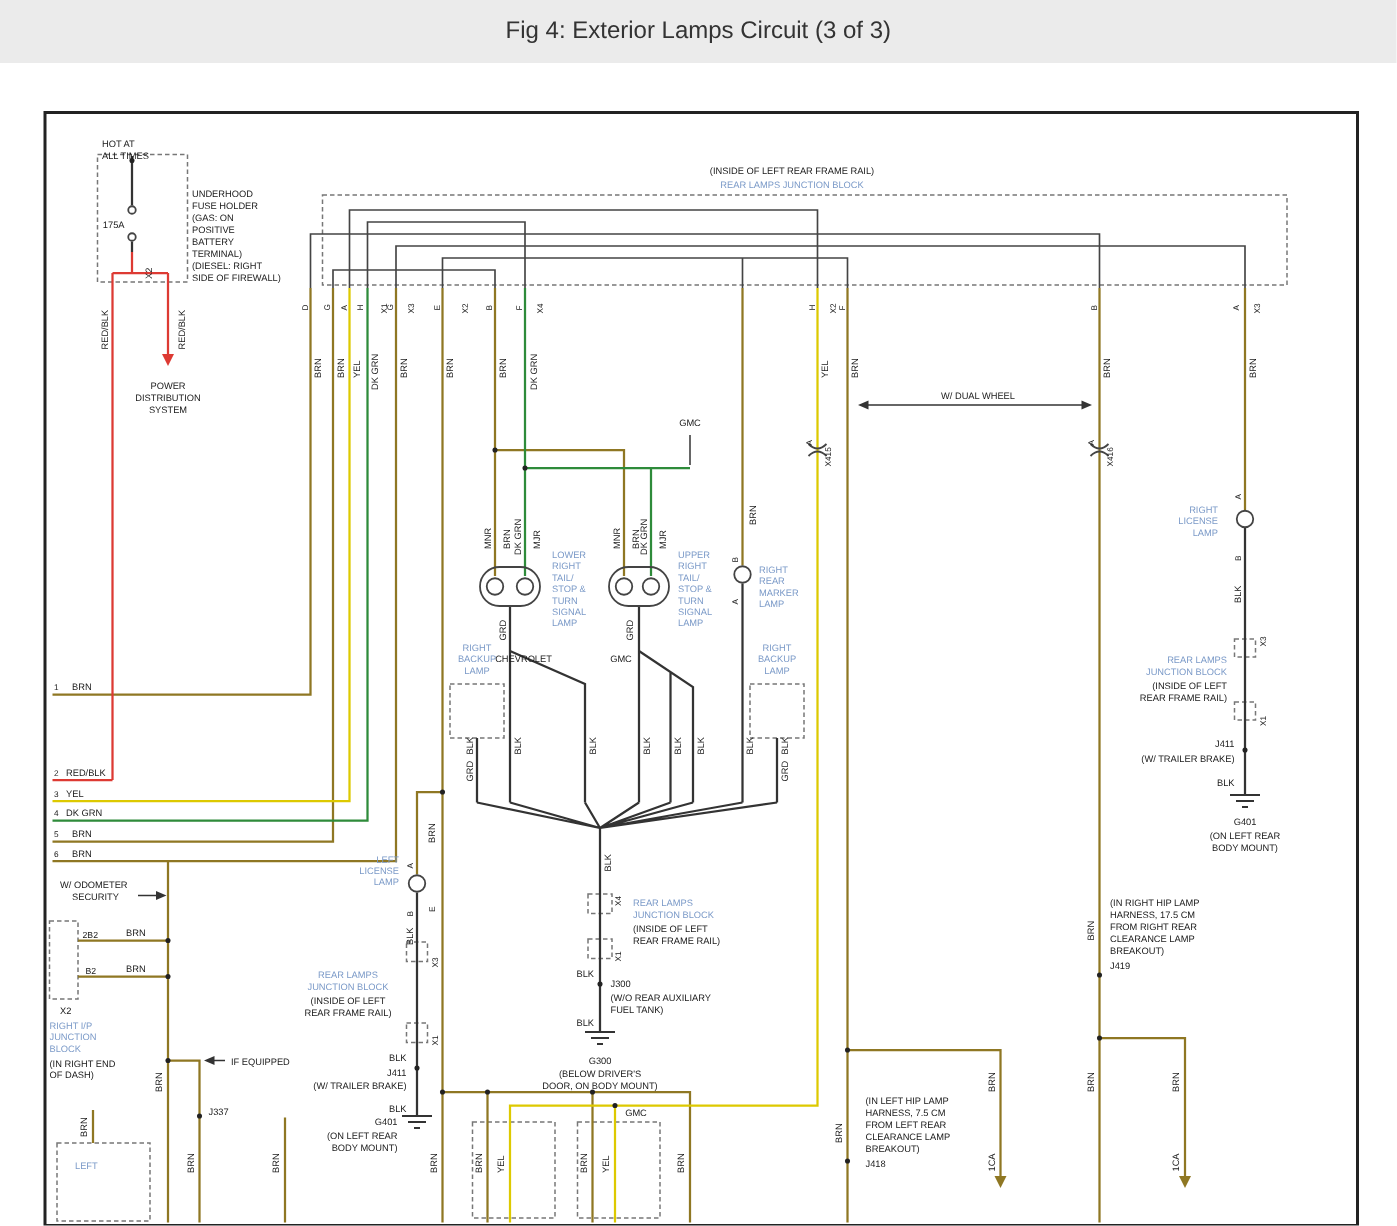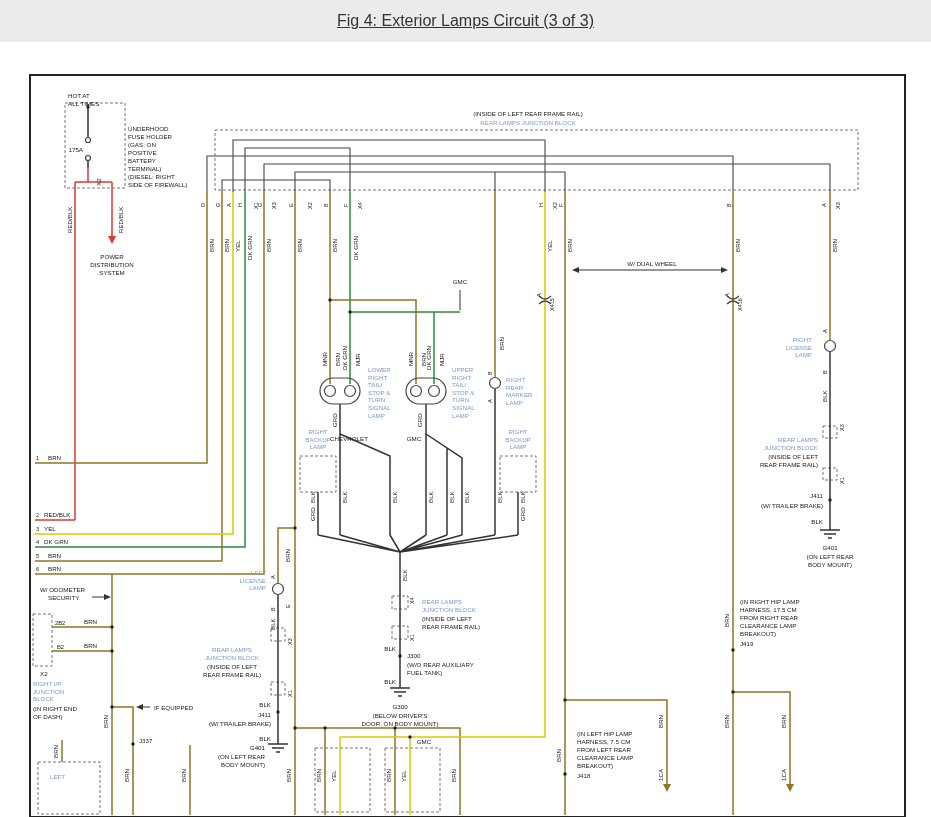--- a/index.html
+++ b/index.html
@@ -1,19 +1,19 @@
 <!DOCTYPE html>
 <html><head>
 <meta charset="utf-8">
 <style>
   html,body{margin:0;padding:0;background:#ffffff;width:931px;height:817px;overflow:hidden;
     font-family:"Liberation Sans",sans-serif;}
   #title-bar{position:absolute;left:0;top:0;width:931px;height:42px;background:#ebebeb;
     display:flex;align-items:center;justify-content:center;}
-  #title-bar .t{font-size:16px;color:#333;text-decoration:underline;}
+  #title-bar .t{font-size:16px;color:#333;}
   #diag{position:absolute;left:0;top:0;width:931px;height:817px;}
   #diag text{font-family:"Liberation Sans","DejaVu Sans",sans-serif;}
 </style>
 </head>
 <body>
 
 <div id="title-bar">
   <span class="t">Fig 4: Exterior Lamps Circuit (3 of 3)</span>
 </div>
 

